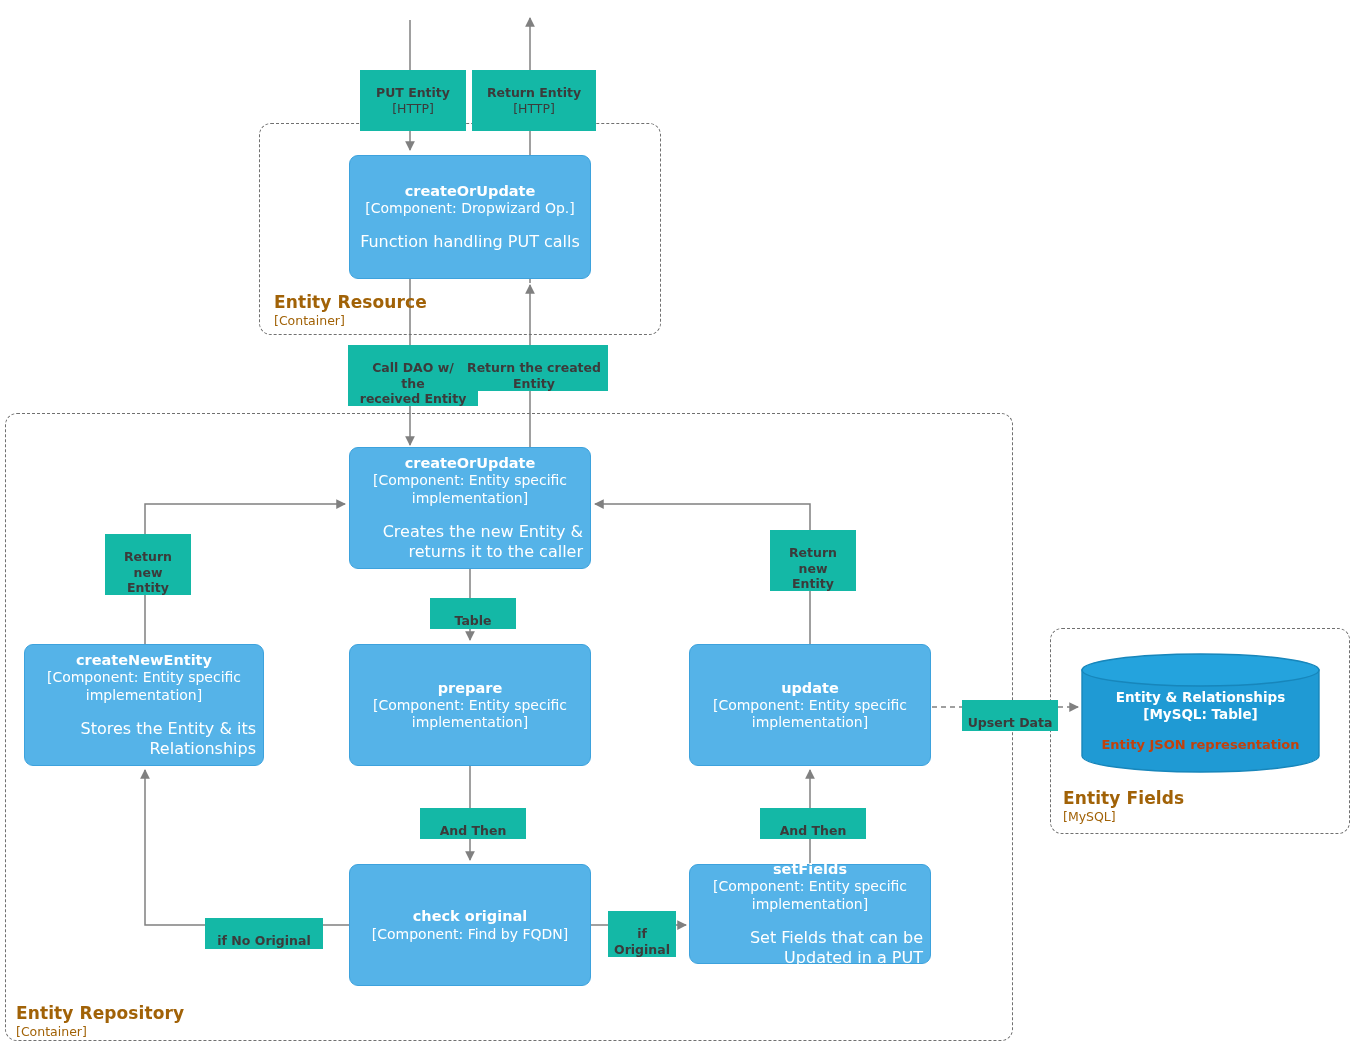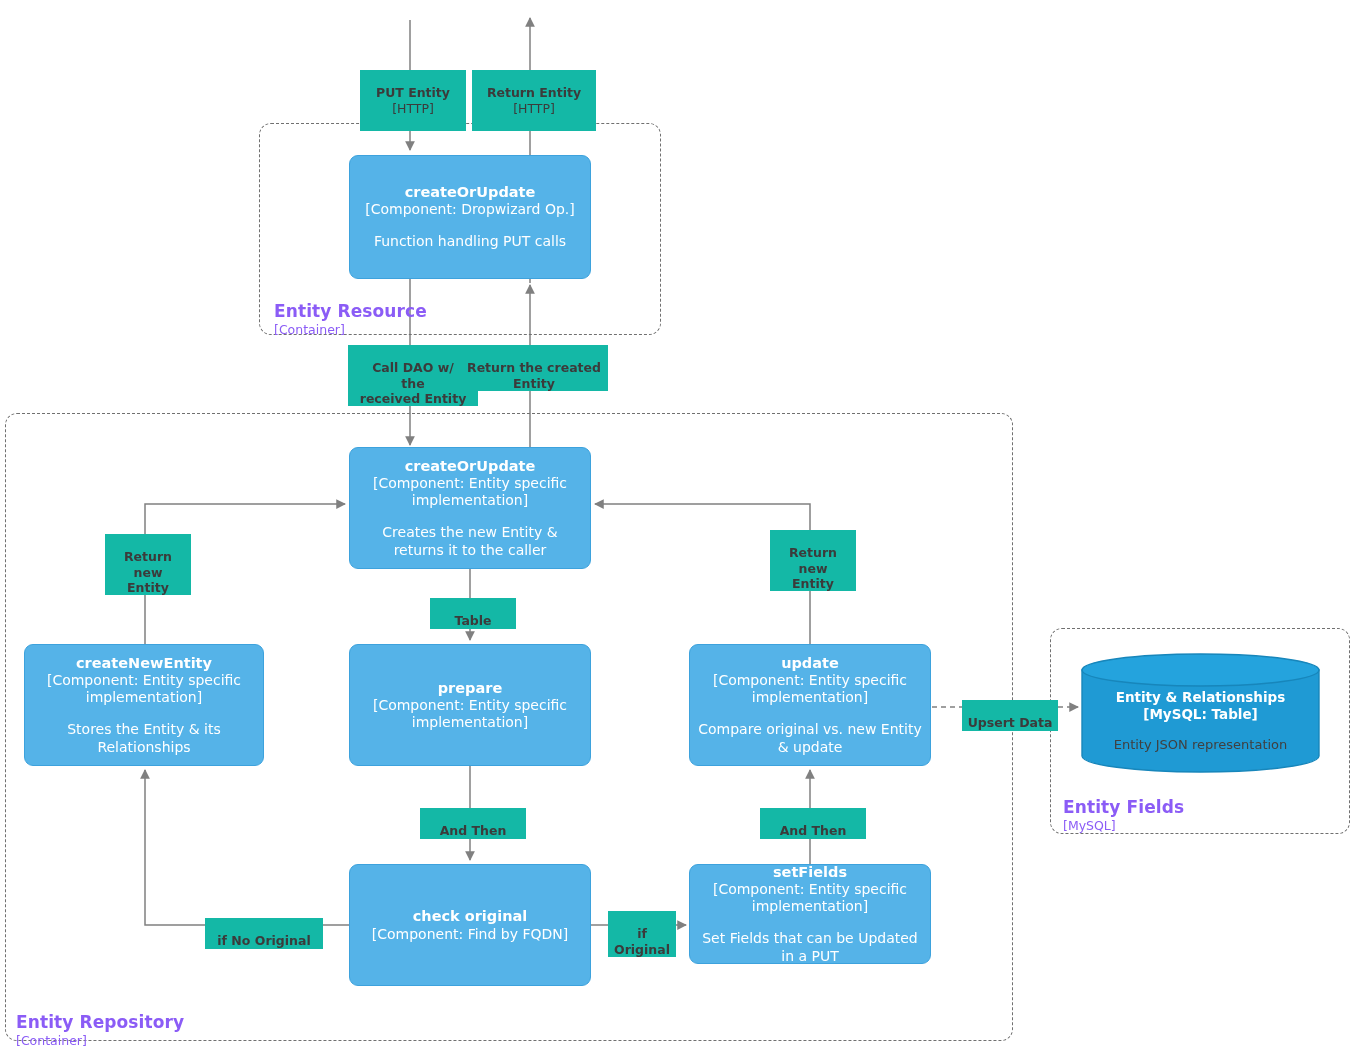--- a/index.html
+++ b/index.html
@@ -29,23 +29,22 @@
   
   .boundary {
     position: absolute;
     border: 1.6px dashed #707070;
     border-radius: 12px;
     box-sizing: border-box;
     background: transparent;
   }
   .boundary-label {
     position: absolute;
-    color: #8b5cf6;
+    color: #a16207;
     line-height: 1.15;
-    margin-top: 9px;
   }
   .boundary-label .b-name {
     font-size: 17px;
     font-weight: bold;
     letter-spacing: .1px;
     display: block;
     white-space: nowrap;
   }
   .boundary-label .b-type {
     font-size: 12.5px;
@@ -76,25 +75,26 @@
     line-height: 1.25;
     display: block;
   }
   .node .n-tech {
     font-size: 14px;
     font-weight: normal;
     line-height: 1.22;
     display: block;
   }
   .node .n-desc {
-    font-size: 14px;
+    font-size: 16px;
     font-weight: normal;
     line-height: 1.25;
     display: block;
     margin-top: 15px;
+    text-align: right;
   }
 
   
   .db {
     position: absolute;
     box-sizing: border-box;
   }
   .db .db-body {
     position: absolute;
     left: 0; top: 0;
@@ -118,25 +118,25 @@
     display: block;
   }
   .db .n-tech {
     font-size: 13.5px;
     font-weight: bold;
     line-height: 1.25;
     display: block;
   }
   .db .n-desc {
     font-size: 13px;
-    font-weight: normal;
+    font-weight: bold;
     line-height: 1.25;
     display: block;
     margin-top: 14px;
-    color: #404040;
+    color: #c2410c;
   }
 
   
   .elabel {
     position: absolute;
     font-size: 12.5px;
     font-weight: bold;
     color: #3b3b3b;
     line-height: 1.22;
     text-align: center;
@@ -227,21 +227,20 @@
   </div>
 
   <div class="node" style="left:349px; top:644px; width:242px; height:122px;">
     <span class="n-title">prepare</span>
     <span class="n-tech">[Component: Entity specific implementation]</span>
   </div>
 
   <div class="node" style="left:689px; top:644px; width:242px; height:122px;">
     <span class="n-title">update</span>
     <span class="n-tech">[Component: Entity specific implementation]</span>
-    <span class="n-desc">Compare original vs. new Entity &amp; update</span>
   </div>
 
   <div class="node" style="left:349px; top:864px; width:242px; height:122px;">
     <span class="n-title">check original</span>
     <span class="n-tech">[Component: Find by FQDN]</span>
   </div>
 
   <div class="node" style="left:689px; top:864px; width:242px; height:100px;">
     <span class="n-title">setFields</span>
     <span class="n-tech">[Component: Entity specific implementation]</span>

